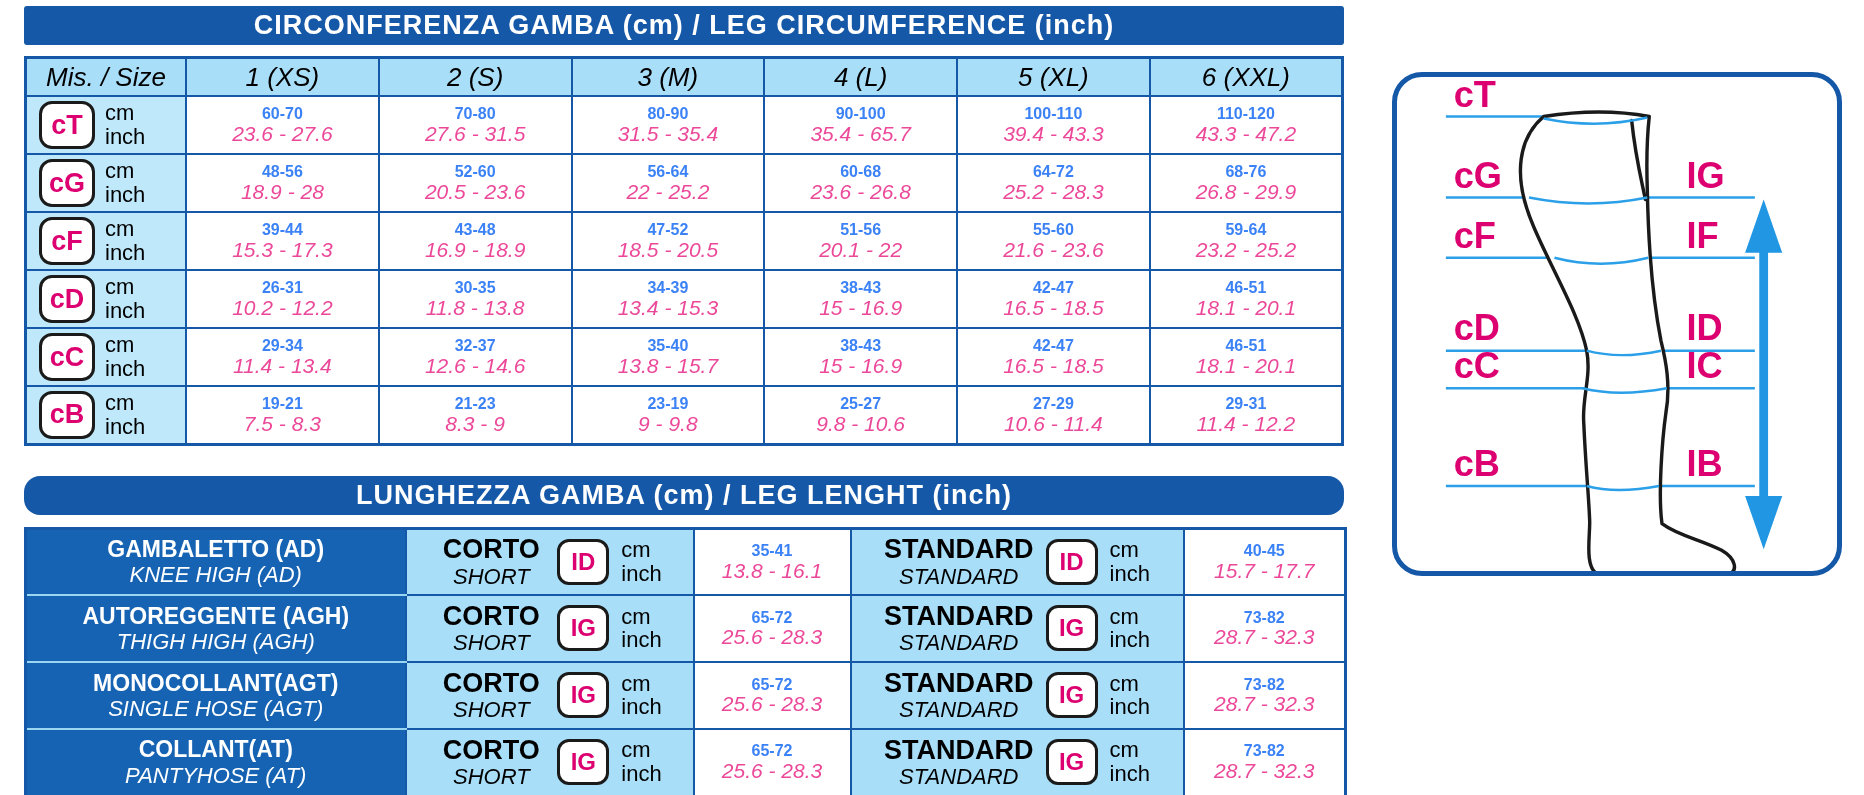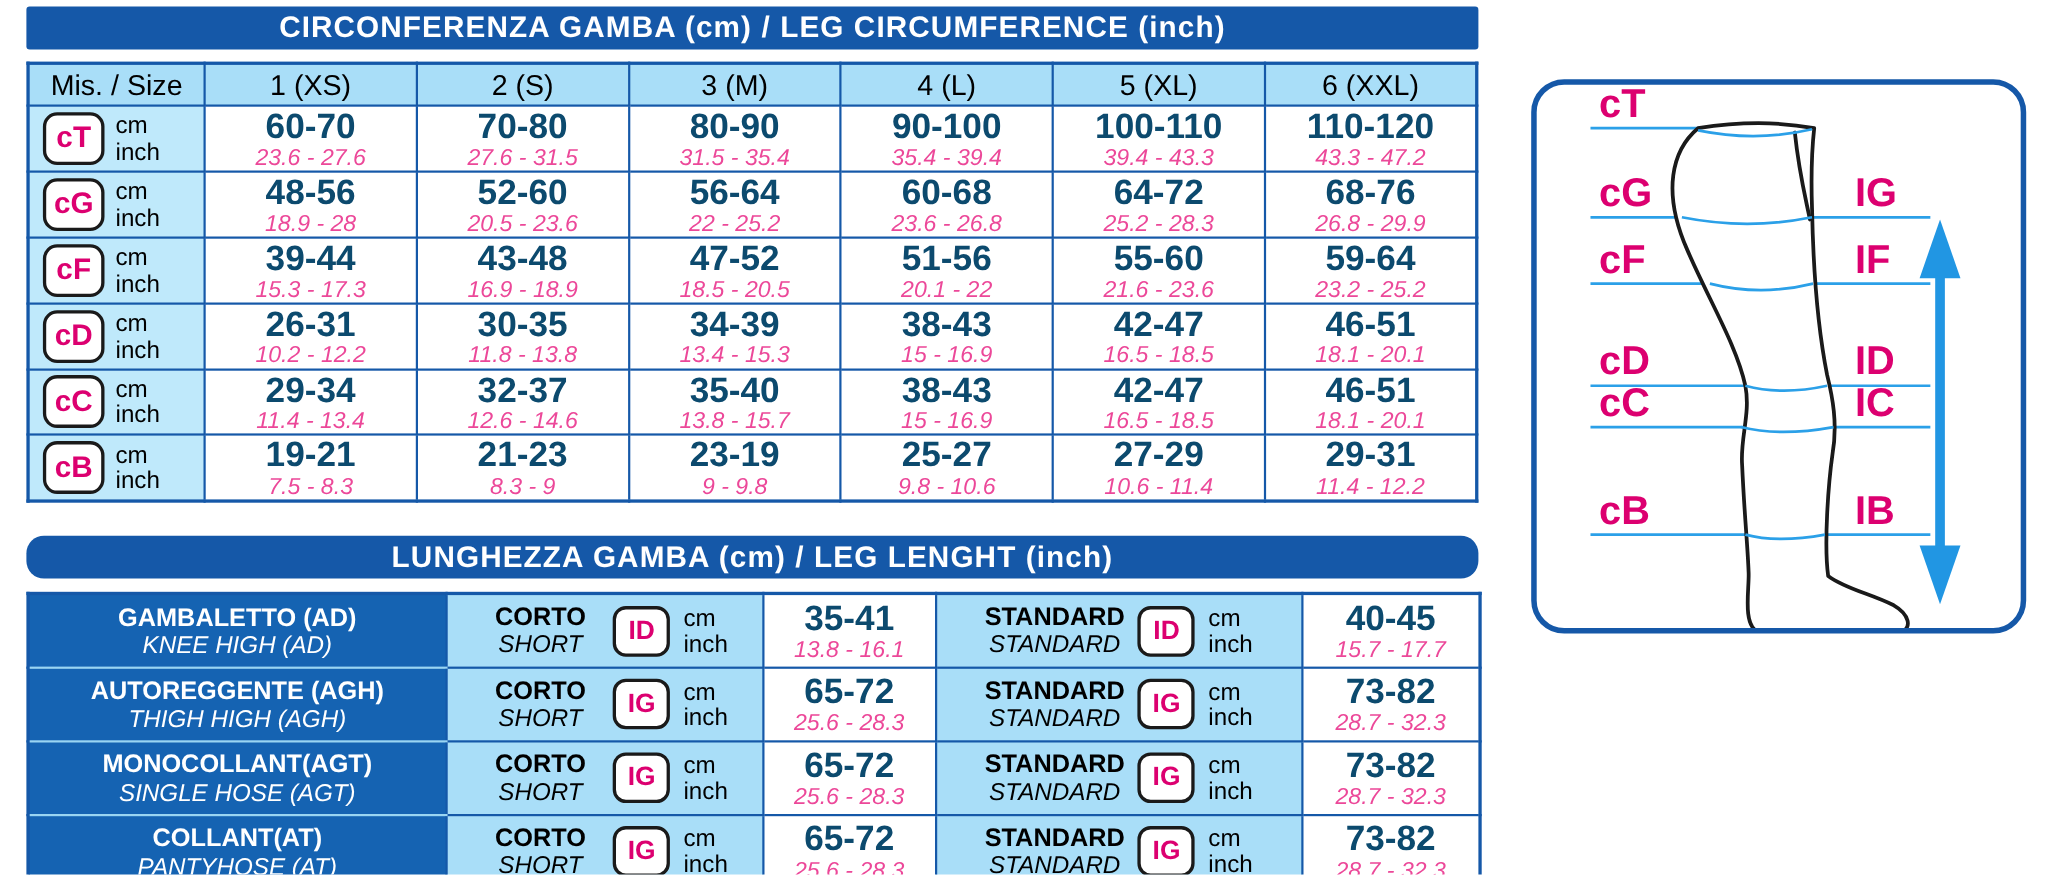--- a/index.html
+++ b/index.html
@@ -18,55 +18,55 @@
     letter-spacing:1px; border-radius:3px;
   }
   .band1 { margin-bottom:11px; }
   .band2 { margin-top:30px; margin-bottom:12px;border-radius:16px; }
 
   table { border-collapse:collapse; table-layout:fixed; width:1320px; }
   .t1, .t2 { border:3px solid #1558a8; }
   .t1 th, .t1 td, .t2 td { border:2px solid #1558a8; padding:0; }
 
   .t1 thead th {
-    background:#a9def8; height:36px; font-size:26px; font-weight:normal; color:#000;
+    background:#a9def8; height:36px; font-size:26px; font-weight:normal; color:#000;font-style:italic;
   }
   .t1 th:first-child { width:158px; }
   .t1 tbody tr { height:58px; }
   .t2 tbody tr { height:67px; }
 
   .t1-label { background:#bfe9fb; }
   .labwrap { display:flex; align-items:center; gap:10px; padding-left:12px; }
 
   .badge {
     display:inline-flex; align-items:center; justify-content:center;
     width:50px; height:42px; background:#fff;
     border:3px solid #1a1a1a; border-radius:13px;
     color:#dc0070; font-weight:bold; font-size:27px; flex:0 0 auto;
   }
   .badge-sm { width:46px; height:40px; font-size:24px; border-radius:12px; }
 
   .units { display:flex; flex-direction:column; align-items:flex-start;
            font-size:22px; color:#000; line-height:1.08; }
 
   .val-cell { background:#fff; text-align:center; vertical-align:middle; }
-  .cm-val  { font-weight:bold; font-size:32px; color:#0c4a6e; line-height:1.12; }
+  .cm-val  { font-weight:bold; font-size:16px; color:#3b82f6; line-height:1.12; }
   .inch-val{ font-style:italic; font-size:21px; color:#ec4899; line-height:1.05; }
 
   .t2-label {
     background:#1563b2; color:#fff; text-align:center; vertical-align:middle;
     border-top-color:#9ad5f2 !important; border-bottom-color:#9ad5f2 !important;
   }
   .t2-name-it { font-weight:bold; font-size:23px; line-height:1.15; }
   .t2-name-en { font-style:italic; font-size:22px; line-height:1.15; }
 
   .t2-opt { background:#a9def8; vertical-align:middle; }
   .optwrap { display:flex; align-items:center; justify-content:center; gap:12px; padding:0 6px; }
   .opt-text { text-align:center; min-width:108px; }
-  .opt-it { font-weight:bold; font-size:23px; color:#000; line-height:1.12; }
+  .opt-it { font-weight:bold; font-size:27px; color:#000; line-height:1.12; }
   .opt-en { font-style:italic; font-size:22px; color:#000; line-height:1.12; }
 
   .diagram {
     position:absolute; left:1392px; top:72px; width:440px; height:494px;
     border:5px solid #1558a8; border-radius:30px; background:#fff;
   }
   .diagram svg { display:block; width:100%; height:100%; }
   .dlabel text { font-family:"Liberation Sans", sans-serif; font-weight:bold; font-size:37px; fill:#dc0070; }
 </style>
 </head>
@@ -106,21 +106,21 @@
           <td class="val-cell">
             <div class="cm-val">70-80</div>
             <div class="inch-val">27.6 - 31.5</div>
           </td>
           <td class="val-cell">
             <div class="cm-val">80-90</div>
             <div class="inch-val">31.5 - 35.4</div>
           </td>
           <td class="val-cell">
             <div class="cm-val">90-100</div>
-            <div class="inch-val">35.4 - 39.4</div>
+            <div class="inch-val">35.4 - 65.7</div>
           </td>
           <td class="val-cell">
             <div class="cm-val">100-110</div>
             <div class="inch-val">39.4 - 43.3</div>
           </td>
           <td class="val-cell">
             <div class="cm-val">110-120</div>
             <div class="inch-val">43.3 - 47.2</div>
           </td>
         </tr>

